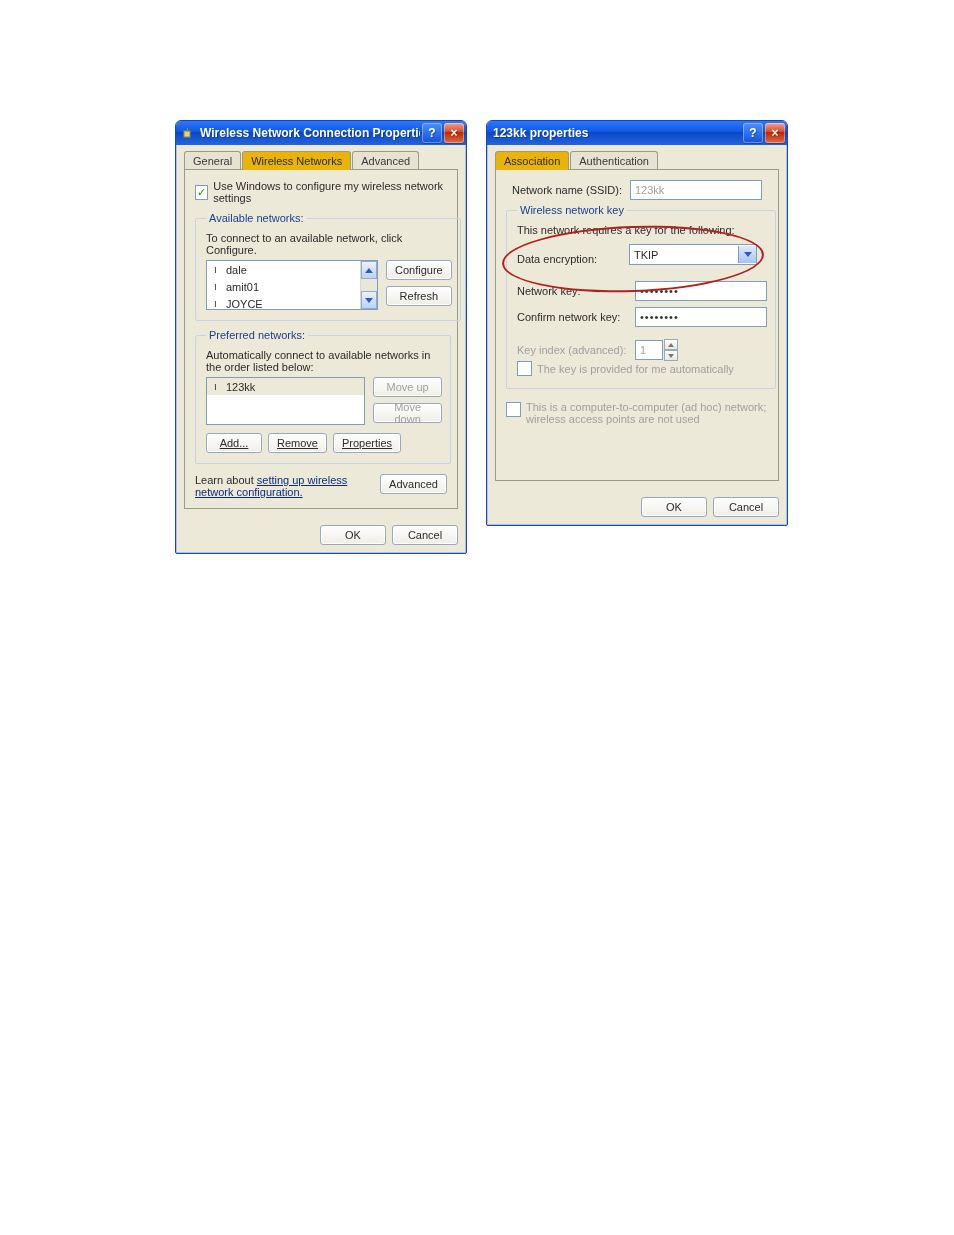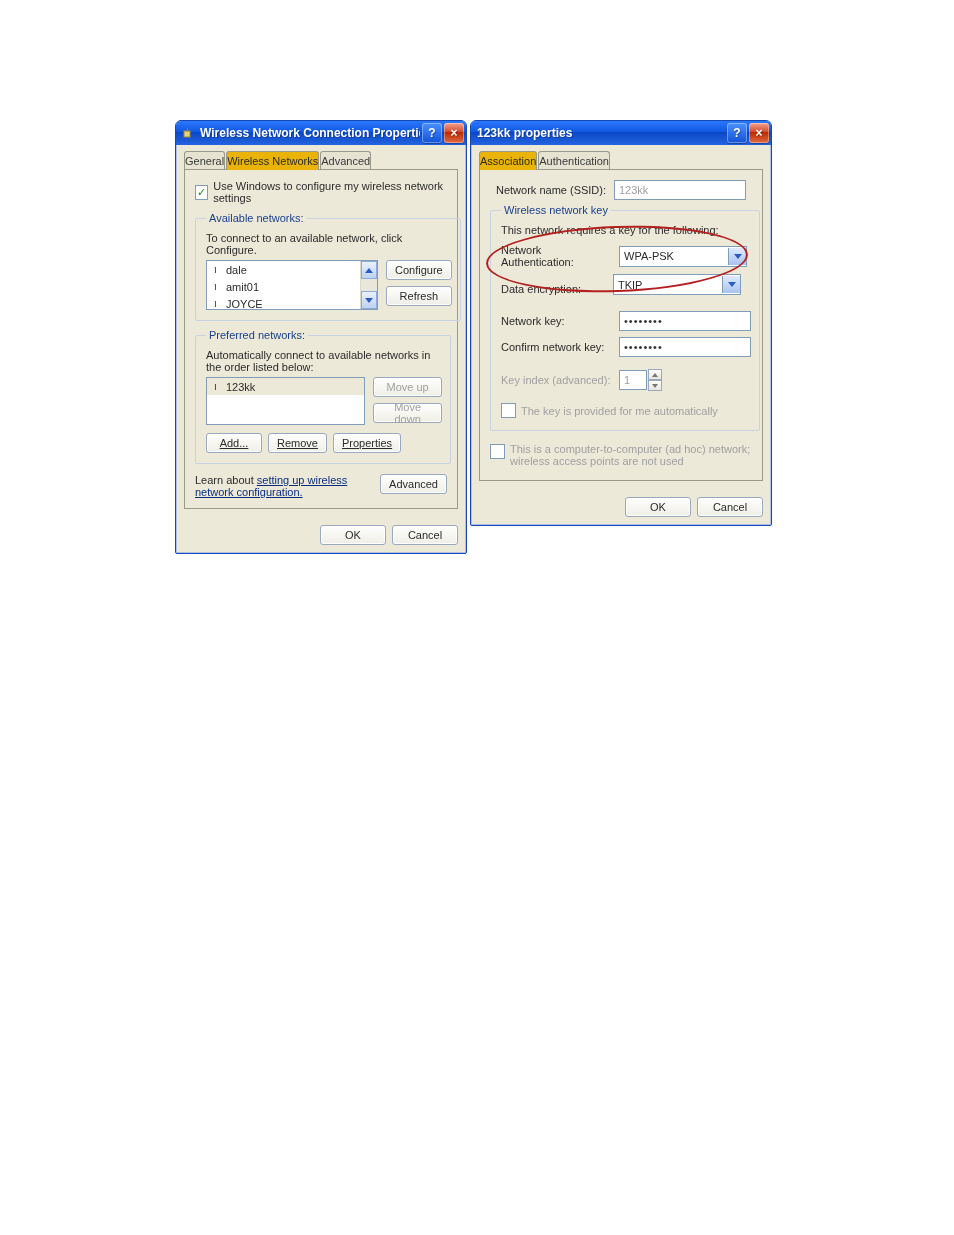--- a/index.html
+++ b/index.html
@@ -34,21 +34,21 @@
     width:20px;height:20px;margin-left:2px;border-radius:3px;
     display:inline-flex;align-items:center;justify-content:center;
     font-weight:bold;font-family:Arial,sans-serif;font-size:12px;color:#fff;
     box-shadow:0 0 0 1px rgba(255,255,255,.35) inset,0 1px 1px rgba(0,0,0,.3);
   }
   .tb-help{background:linear-gradient(#4a90ff,#1352d6);}
   .tb-close{background:linear-gradient(#f6a190,#d14a2c 45%,#b92800 46%,#e06a44);}
   .body{padding:6px 8px 8px;}
   .tabs{display:flex;align-items:flex-end;margin-bottom:-1px;}
   .tab{
-    padding:3px 0;border:1px solid #9a9a8a;border-bottom:none;
+    padding:3px 8px;border:1px solid #9a9a8a;border-bottom:none;
     border-radius:3px 3px 0 0;background:var(--dialog-bg);margin-right:1px;
     position:relative;
   }
   .tab.active{background:#eab308;z-index:2;}
   .tab:not(.active){background:#e6e3d2;color:#3a3a3a;}
   .tabpanel{
     border:1px solid #9a9a8a;background:var(--dialog-bg);
     padding:10px 10px 10px 10px;position:relative;
   }
   .chk{display:inline-flex;align-items:center;gap:5px;}
@@ -222,21 +222,21 @@
     <div class="footer">
       <button class="btn" style="min-width:66px;">
           <span>OK</span>
         </button>
       <button class="btn" style="min-width:66px;">
           <span>Cancel</span>
         </button>
     </div>
   </div>
 
-  <div class="dialog" style="left:470px;top:120px;width:300px;">
+  <div class="dialog" style="left:486px;top:120px;width:300px;">
     <div class="titlebar">
       <span class="t-title">123kk properties</span>
       <span class="tb-btn tb-help">?</span>
       <span class="tb-btn tb-close">×</span>
     </div>
     <div class="body">
       <div class="tabs">
         <div class="tab active"><span>Association</span></div>
         <div class="tab"><span>Authentication</span></div>
       </div>
@@ -246,29 +246,20 @@
           <span style="width:112px;">Network name (SSID):</span>
           <div class="txt disabled" style="width:122px;">
               <span>123kk</span>
             </div>
         </div>
 
         <fieldset class="grp" style="margin-top:4px;">
           <legend>Wireless network key</legend>
           <div style="margin-bottom:8px;">This network requires a key for the following:</div>
 
-          <div class="row" style="gap:6px;margin-bottom:6px;">
-            <span style="width:112px;">Network Authentication:</span>
-            <div class="combo" style="width:122px;">
-              <span class="combo-text">WPA-PSK</span>
-              <span class="combo-btn">
-                  <span class="combo-chev"></span>
-                </span>
-            </div>
-          </div>
 
           <div class="row" style="margin-bottom:16px;align-items:flex-end;">
             <span style="width:112px;">Data encryption:</span>
             <div class="combo" style="width:122px;">
               <span class="combo-text">TKIP</span>
               <span class="combo-btn">
                   <span class="combo-chev"></span>
                 </span>
             </div>
           </div>
@@ -280,21 +271,21 @@
               </div>
           </div>
 
           <div class="row" style="gap:6px;margin-bottom:12px;">
             <span style="width:112px;">Confirm network key:</span>
             <div class="txt" style="width:122px;letter-spacing:1px;">
                 <span>••••••••</span>
               </div>
           </div>
 
-          <div class="row" style="gap:6px;margin-bottom:12px;">
+          <div class="row" style="gap:6px;margin-bottom:0;">
             <span class="lbl-disabled" style="width:112px;">Key index (advanced):</span>
             <div class="spinner">
               <div class="txt">
                   <span>1</span>
                 </div>
               <div class="spins">
                 <div class="sp up">
                     <span class="tri"></span>
                   </div>
                 <div class="sp dn">

